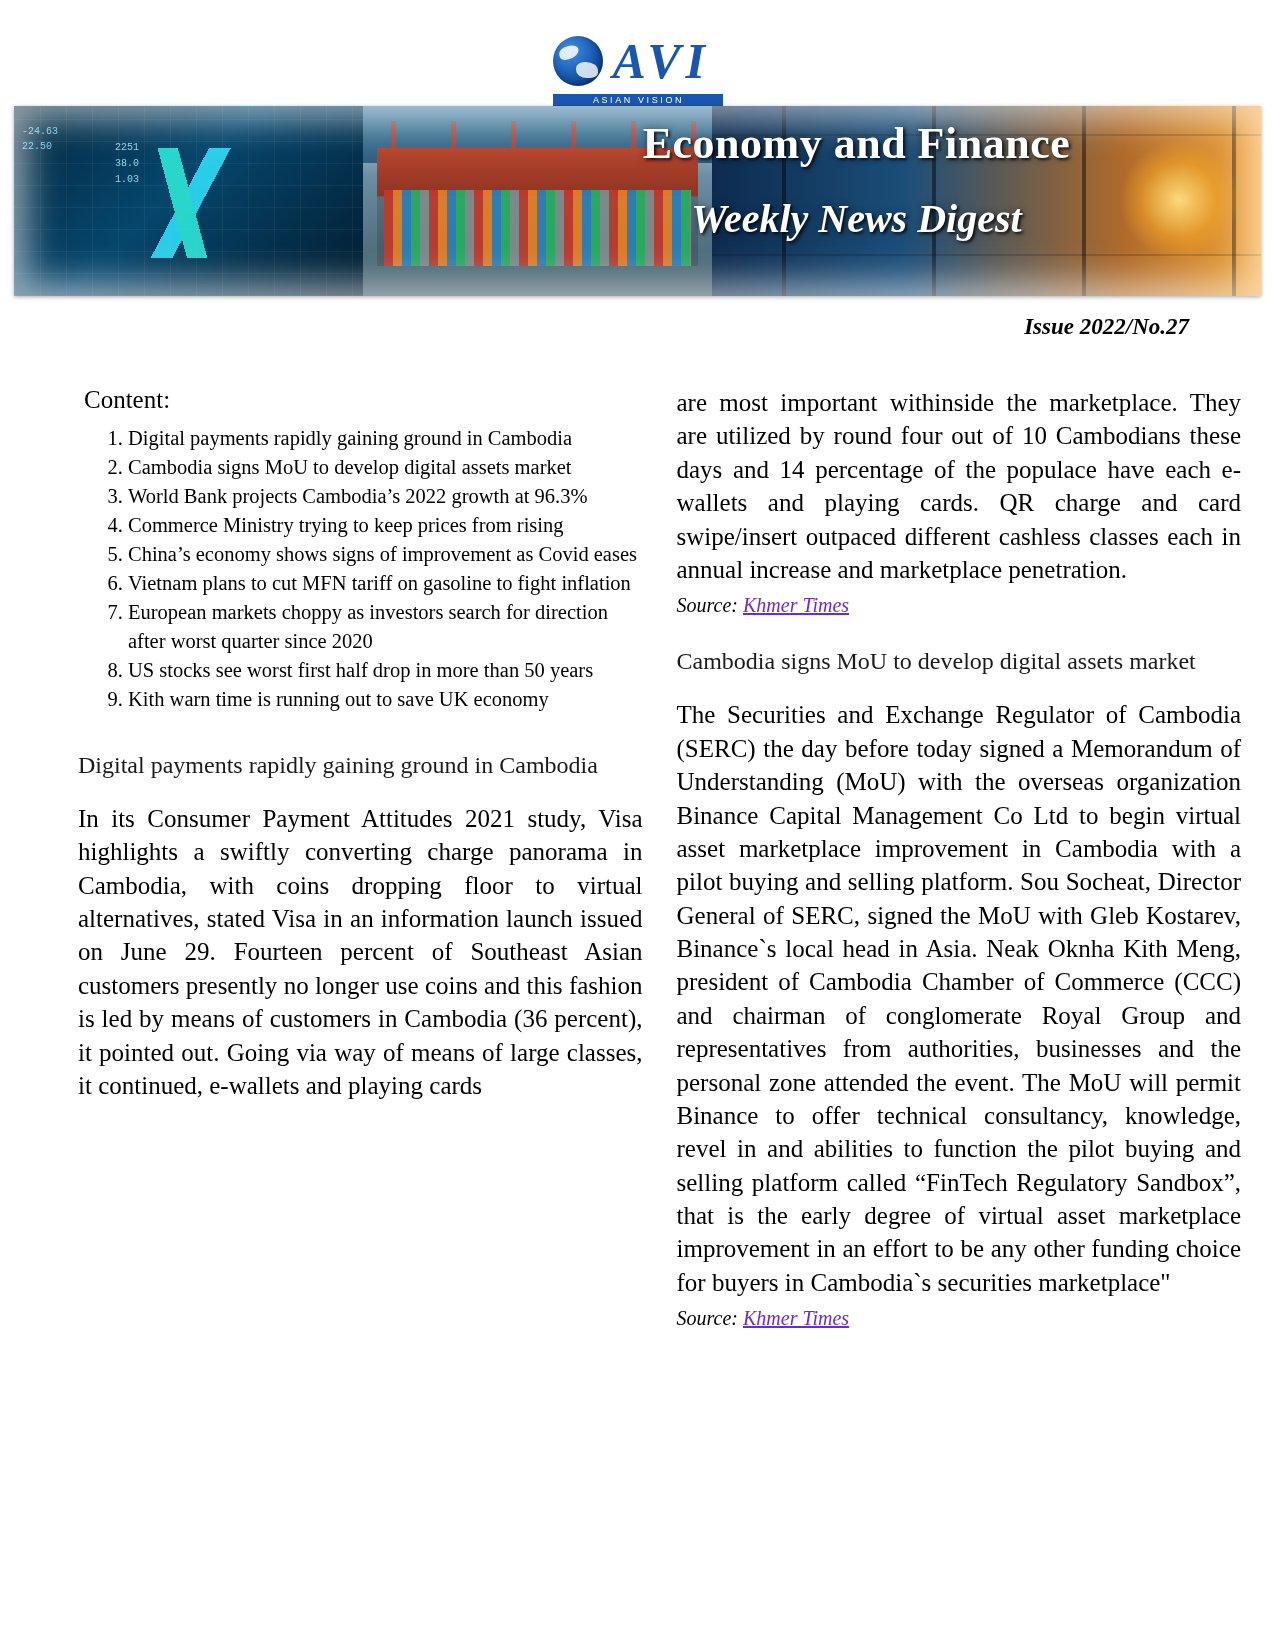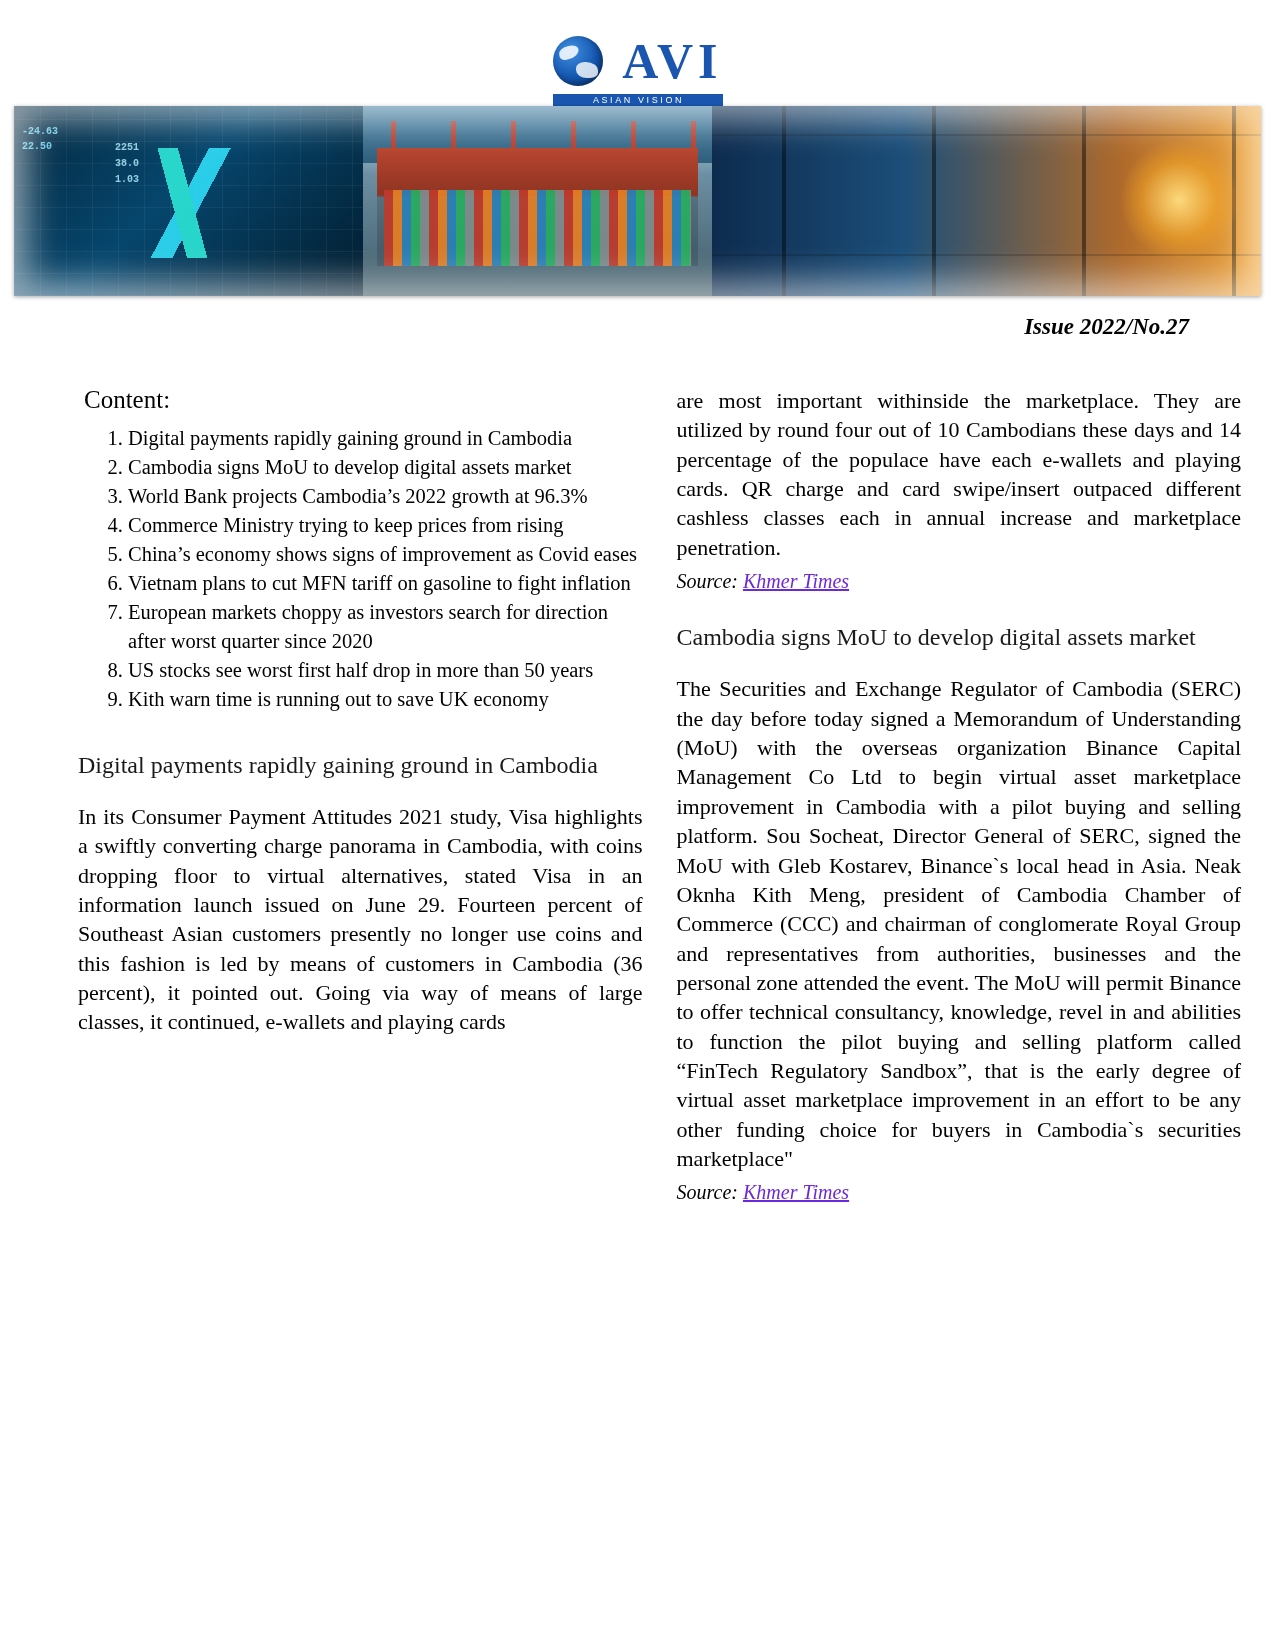--- a/index.html
+++ b/index.html
@@ -25,22 +25,23 @@
     box-sizing: border-box;
   }
   .logo-inner {
     display: inline-block;
     position: relative;
     line-height: 1;
   }
   .logo-row {
     display: flex;
     align-items: center;
-    justify-content: space-between;
+    justify-content: flex-start;
     gap: 10px;
+    font-style: italic;
   }
   .globe {
     width: 50px;
     height: 50px;
     border-radius: 50%;
     background: radial-gradient(circle at 35% 30%, #3f8fe0 0%, #1557b0 55%, #0b3d86 100%);
     position: relative;
     overflow: hidden;
     box-shadow: inset -3px -3px 6px rgba(0,0,0,.35);
   }
@@ -91,21 +92,21 @@
     margin: 14px 14px 0 14px;
     height: 190px;
     overflow: hidden;
     box-shadow: 0 1px 4px rgba(0,0,0,.35);
   }
   .banner-panes {
     display: flex;
     height: 100%;
     width: 100%;
   }
-  .pane { height: 100%; position: relative; overflow: hidden; font-weight: bold; }
+  .pane { height: 100%; position: relative; overflow: hidden; }
   
   .pane1 {
     width: 28%;
     background:
       linear-gradient(135deg, #04283f 0%, #06466d 45%, #021c2e 100%);
   }
   .pane1:before {
     content:"";
     position:absolute; inset:0;
     background:
@@ -237,21 +238,21 @@
 
   h2.article-title {
     font-size: 24px;
     font-weight: normal;
     line-height: 1.55;
     margin: 34px 0 18px 0;
     color: #1a1a1a;
   }
   .col-right h2.article-title { margin-top: 26px; }
   p.body-text {
-    font-size: 22px;
+    font-size: 25px;
     line-height: 1.335;
     text-align: justify;
     margin: 0 0 8px 0;
   }
   .source {
     font-size: 20px;
     font-style: italic;
     margin: 0 0 4px 0;
   }
   .source a {
@@ -286,20 +287,24 @@
       <div class="cranes"></div>
       <div class="ship"></div>
       <div class="cont"></div>
     </div>
     <div class="pane pane3">
       <div class="towers"></div>
       <div class="sun"></div>
     </div>
   </div>
   <div class="banner-fade"></div>
+  <div class="banner-title-wrap">
+    <div class="banner-title">Economy and Finance</div>
+    <div class="banner-subtitle">Weekly News Digest</div>
+  </div>
 </div>
 
 <div class="issue-line">Issue 2022/No.27</div>
 
 <div class="columns">
 
   <div class="col col-left">
     <div class="content-head">Content:</div>
     <ol class="content-list">
       <li>Digital payments rapidly gaining ground in Cambodia</li>

